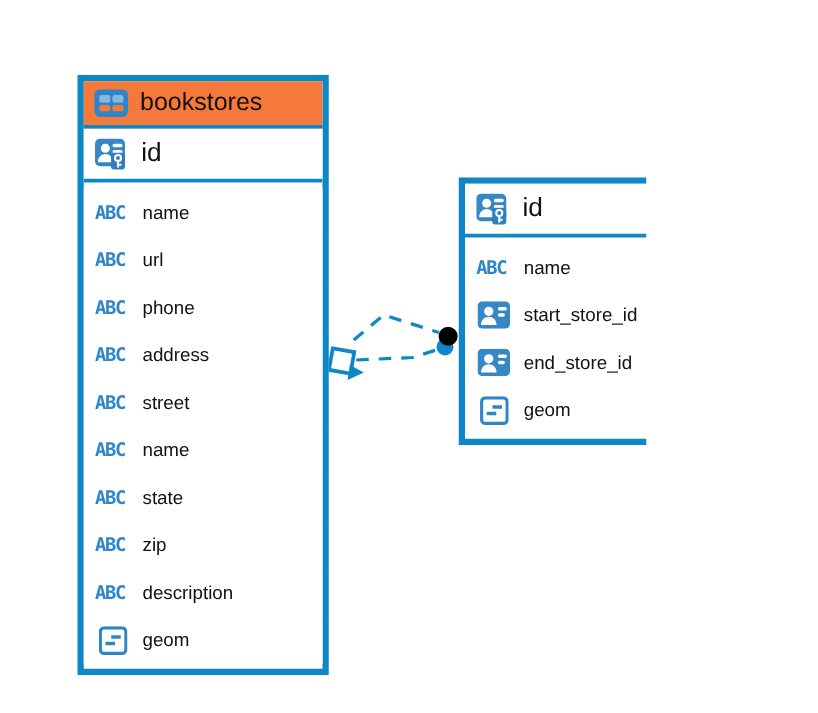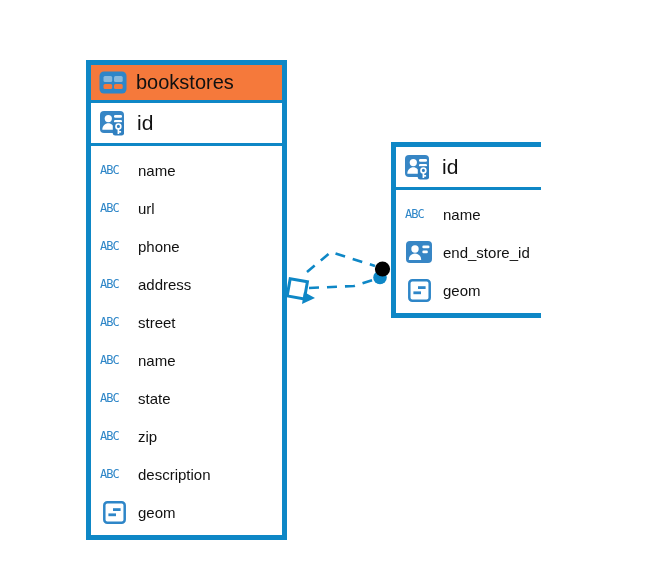--- a/index.html
+++ b/index.html
@@ -11,21 +11,20 @@
     --text-black:#111111;
   }
   *{margin:0;padding:0;box-sizing:border-box;}
   html,body{background:#ffffff;}
   .canvas{
     position:relative;
     width:517px;height:570px;
     background:#ffffff;
     font-family:"Liberation Sans", sans-serif;
     overflow:hidden;
-    margin-left:24px;
   }
   .table-node{
     position:absolute;
     background:#ffffff;
     border:5px solid var(--border-blue);
   }
   .table-node.t0{left:62px;top:60px;width:201px;}
   .table-node.t1{left:367px;top:142px;width:264px;}
   .table-header{
     height:38px;
@@ -53,21 +52,21 @@
     background:#ffffff;
   }
   .col-label{font-size:15px;color:var(--text-black);white-space:nowrap;}
   .icon{
     display:inline-flex;align-items:center;justify-content:center;
     width:30px;flex:0 0 30px;
   }
   .icon svg{display:block;}
   .icon-abc{
     font-family:"DejaVu Sans Mono", monospace;
-    font-weight:400;font-size:12px;letter-spacing:-1px;
+    font-weight:700;font-size:15px;letter-spacing:-1px;
     color:var(--accent-blue);
     justify-content:flex-start;padding-left:1px;
   }
   
   .t0 .table-icon .cellT{fill:#87b9dc;}
   .t0 .table-icon .cellB{fill:var(--orange-header);}
   .t1 .table-icon .cellT{fill:#a9cde9;}
   .t1 .table-icon .cellB{fill:#a9cde9;}
   .rel-layer{position:absolute;left:0;top:0;pointer-events:none;}
   .rel-line{
@@ -201,20 +200,32 @@
         <div class="col-row">
           <span class="icon">
             <svg width="26" height="22" viewBox="0 0 26 22">
               <rect x="0" y="0" width="26" height="22" rx="4" fill="#3786c5"></rect>
               <circle cx="9" cy="8" r="3.7" fill="#fff"></circle>
               <path d="M2.8 18.9 c0-4.2 3.1-6.5 6.2-6.5 s6.2 2.3 6.2 6.5 z" fill="#fff"></path>
               <rect x="16.3" y="4.6" width="7.2" height="2.7" rx="1.3" fill="#fff"></rect>
               <rect x="16.3" y="9.6" width="5.6" height="2.7" rx="1.3" fill="#fff"></rect>
             </svg>
           </span>
+          <span class="col-label">start_store_id</span>
+        </div>
+        <div class="col-row">
+          <span class="icon">
+            <svg width="26" height="22" viewBox="0 0 26 22">
+              <rect x="0" y="0" width="26" height="22" rx="4" fill="#3786c5"></rect>
+              <circle cx="9" cy="8" r="3.7" fill="#fff"></circle>
+              <path d="M2.8 18.9 c0-4.2 3.1-6.5 6.2-6.5 s6.2 2.3 6.2 6.5 z" fill="#fff"></path>
+              <rect x="16.3" y="4.6" width="7.2" height="2.7" rx="1.3" fill="#fff"></rect>
+              <rect x="16.3" y="9.6" width="5.6" height="2.7" rx="1.3" fill="#fff"></rect>
+            </svg>
+          </span>
           <span class="col-label">end_store_id</span>
         </div>
         <div class="col-row">
           <span class="icon">
             <svg width="23" height="23" viewBox="0 0 23 23">
               <rect x="1.3" y="1.3" width="20.4" height="20.4" rx="3" fill="none" stroke="#2e86c8" stroke-width="2.5"></rect>
               <line x1="10" y1="8.6" x2="17.6" y2="8.6" stroke="#2e86c8" stroke-width="2.8"></line>
               <line x1="5.4" y1="13.8" x2="13" y2="13.8" stroke="#2e86c8" stroke-width="2.8"></line>
             </svg>
           </span>

